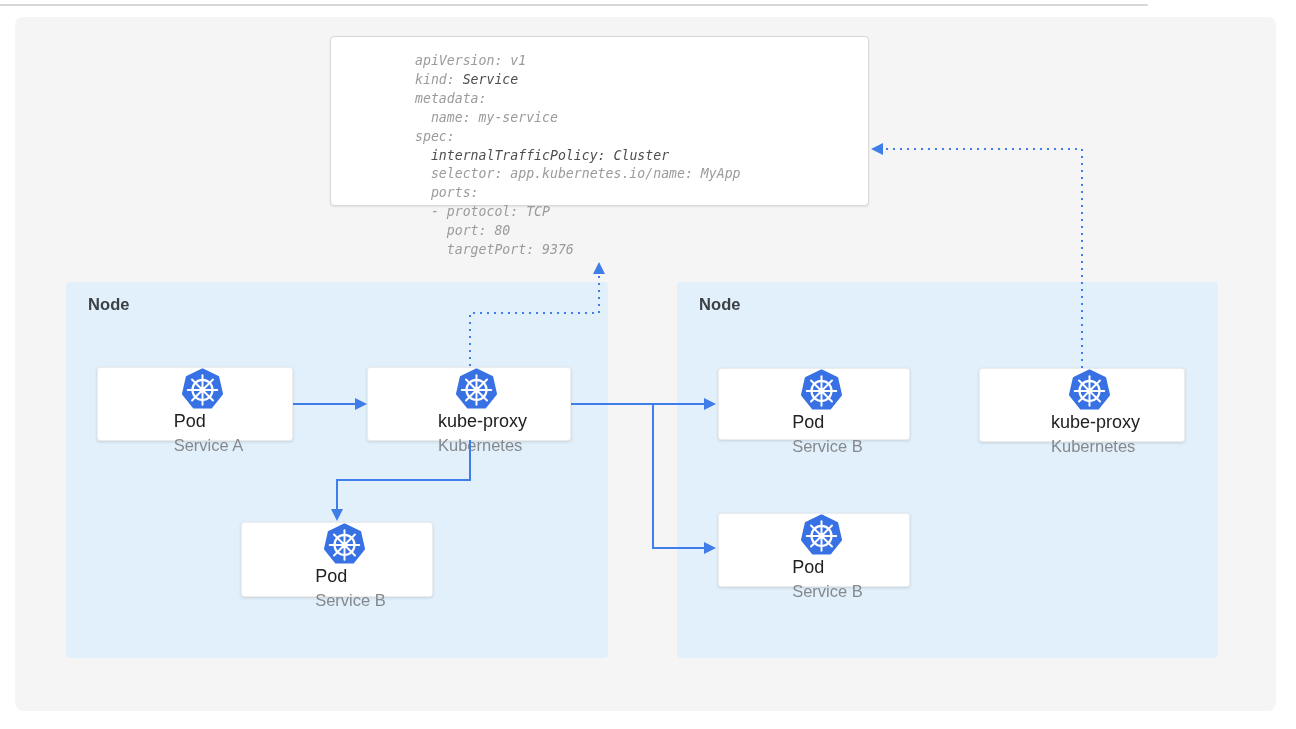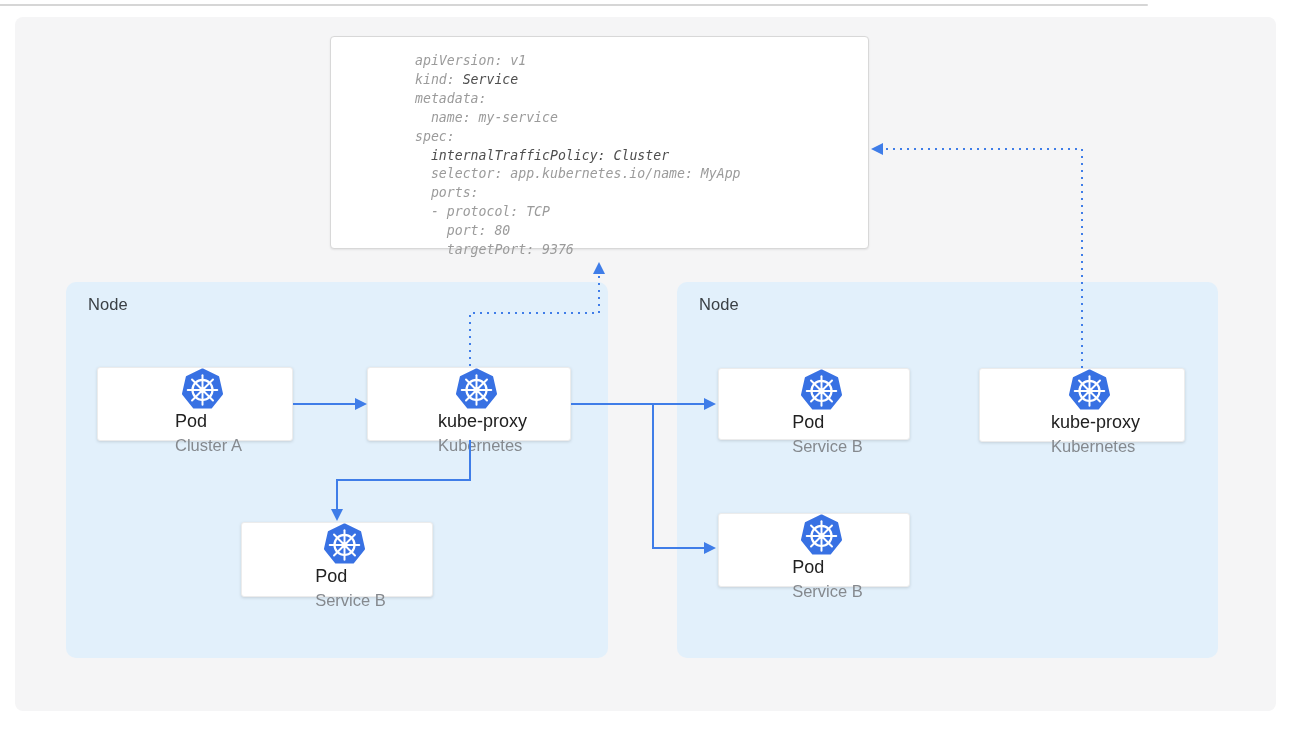--- a/index.html
+++ b/index.html
@@ -24,30 +24,30 @@
   }
   .top-divider{
     position:absolute;left:0;top:4px;width:1148px;height:1.5px;
     background:var(--divider);border-radius:0 2px 2px 0;
   }
   .panel{
     position:absolute;left:15px;top:17px;width:1261px;height:694px;
     background:var(--panel-bg);border-radius:8px;
   }
   .node{
-    position:absolute;background:var(--node-bg);border-radius:10px;
+    position:absolute;background:var(--node-bg);border-radius:4px;font-weight:bold;
   }
   #node-left{left:66px;top:282px;width:542px;height:376px;}
   #node-right{left:677px;top:282px;width:541px;height:376px;}
   .nlabel{
     position:absolute;left:22px;top:13px;font-size:16.5px;color:var(--node-label);
     letter-spacing:0.1px;
   }
   .yaml-box{
-    position:absolute;left:330px;top:36px;width:539px;height:213px;
+    position:absolute;left:330px;top:36px;width:539px;height:170px;
     background:#fff;border:1px solid var(--yaml-border);border-radius:4px;
     box-shadow:0 1px 2px rgba(0,0,0,0.08);z-index:4;
   }
   .code{
     position:absolute;left:84px;top:15px;
     font-family:"DejaVu Sans Mono", monospace;font-style:italic;
     font-size:13.2px;line-height:18.9px;color:var(--code-fg);white-space:pre;
   }
   .code b{color:var(--code-bold);font-weight:normal;}
   .card{
@@ -125,21 +125,21 @@
   <path class="dotted" d="M1082 368 V149 H882"></path>
   <polygon class="arrow" points="871,149 883,143 883,155"></polygon>
 </svg>
 
 <div class="card" id="card-pod-a">
   <svg class="k8s" viewBox="0 0 48 48">
       <use href="#k8s-logo"></use>
     </svg>
   <div class="ctext">
     <div class="ctitle">Pod</div>
-    <div class="csub">Cluster A</div>
+    <div class="csub">Service A</div>
   </div>
 </div>
 
 <div class="card" id="card-kp-l">
   <svg class="k8s" viewBox="0 0 48 48">
       <use href="#k8s-logo"></use>
     </svg>
   <div class="ctext">
     <div class="ctitle">kube-proxy</div>
     <div class="csub">Kubernetes</div>

